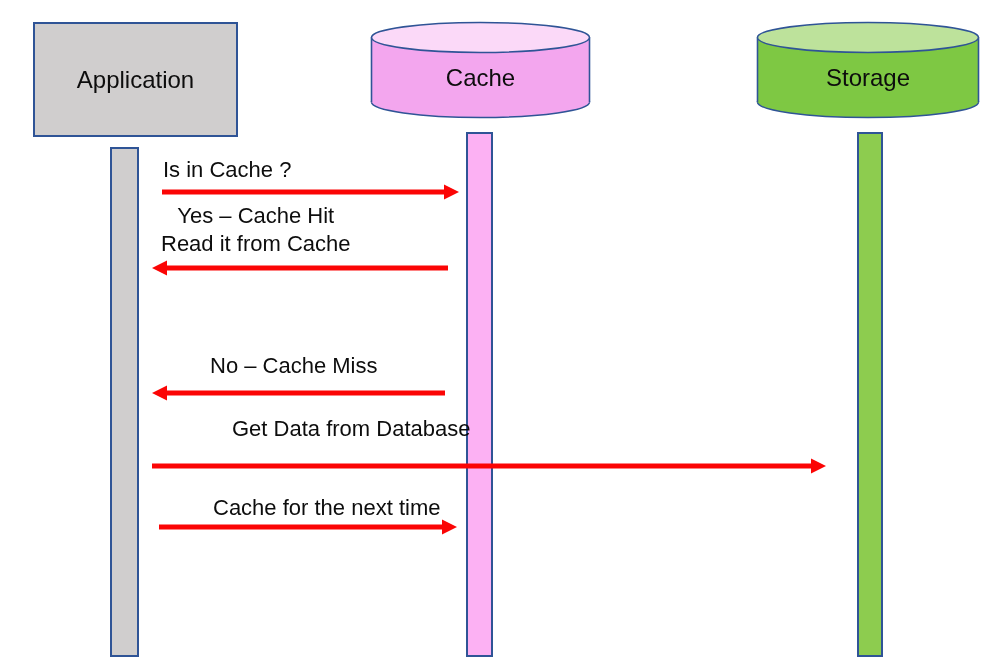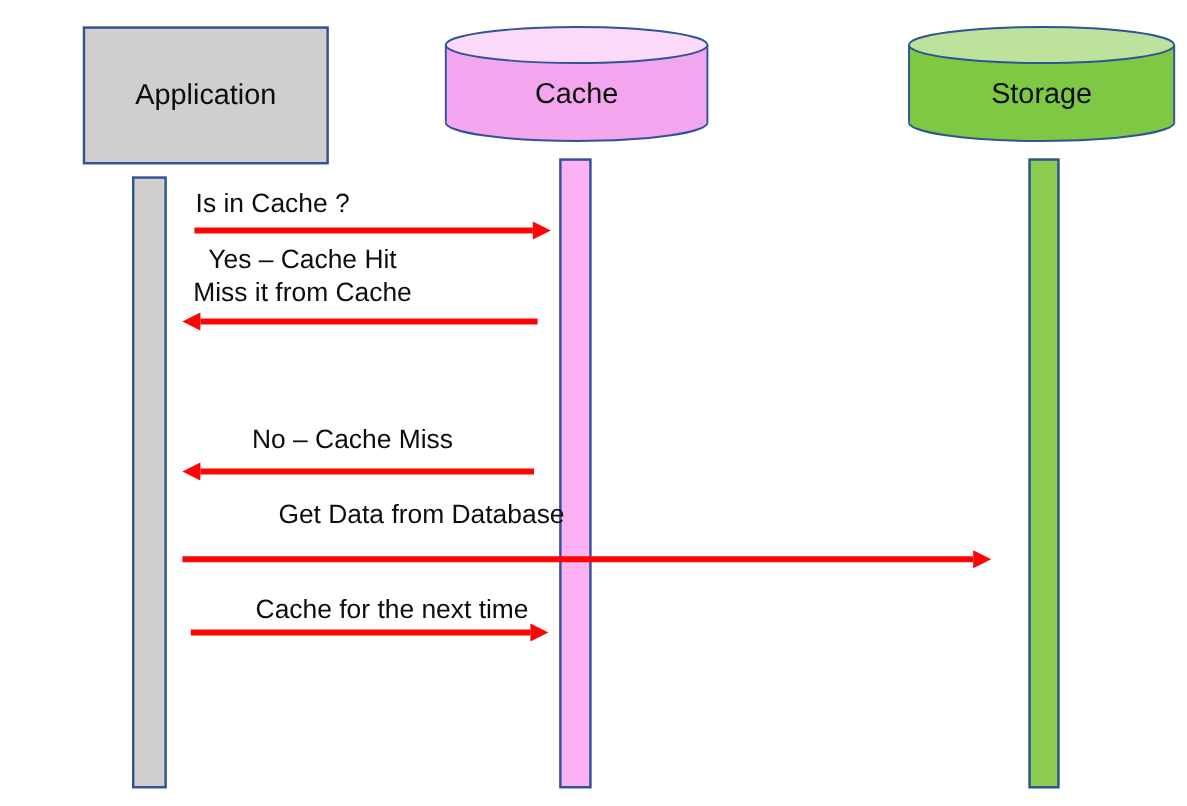--- a/index.html
+++ b/index.html
@@ -19,21 +19,20 @@
   .participant-box {
     position: absolute;
     left: 33px; top: 22px;
     width: 205px; height: 115px;
     box-sizing: border-box;
     background: var(--app-fill);
     border: 2px solid var(--shape-border);
     display: flex;
     align-items: center;
     justify-content: center;
-    margin-left: 36px;
   }
   .participant-label {
     font-size: 24px;
     color: var(--text);
   }
   .cylinder {
     position: absolute;
     top: 21px;
   }
   #cyl-cache  { left: 370px; }
@@ -123,21 +122,21 @@
     <ellipse class="storage-top cyl-stroke" cx="112" cy="16.5" rx="110.5" ry="15"></ellipse>
     <text class="cyl-label" x="112" y="65">Storage</text>
   </svg>
 
   <div id="lifeline-application" class="lifeline"></div>
   <div id="lifeline-cache" class="lifeline"></div>
   <div id="lifeline-storage" class="lifeline"></div>
 
   <div id="msg0" class="msg">Is in Cache ?</div>
   <div id="msg1" class="msg">Yes – Cache Hit
-Miss it from Cache</div>
+Read it from Cache</div>
   <div id="msg2" class="msg">No – Cache Miss</div>
   <div id="msg3" class="msg">Get Data from Database</div>
   <div id="msg4" class="msg">Cache for the next time</div>
 
   <svg id="arrows" width="989" height="672">
     <g>
       <line class="arrow-line" x1="162" y1="192" x2="444" y2="192"></line>
       <polygon class="arrow-head" points="444,184.5 459,192 444,199.5"></polygon>
     </g>
     <g>

